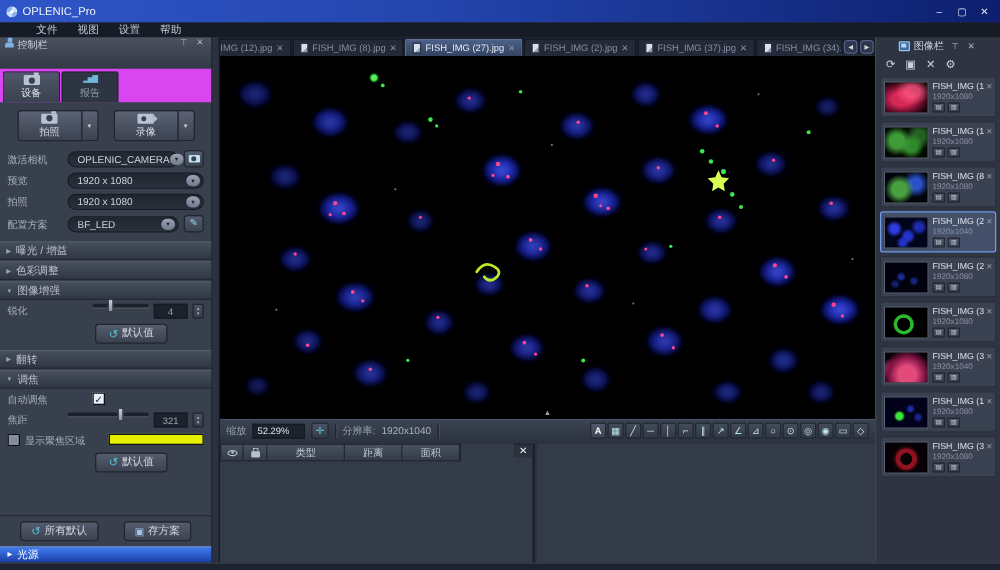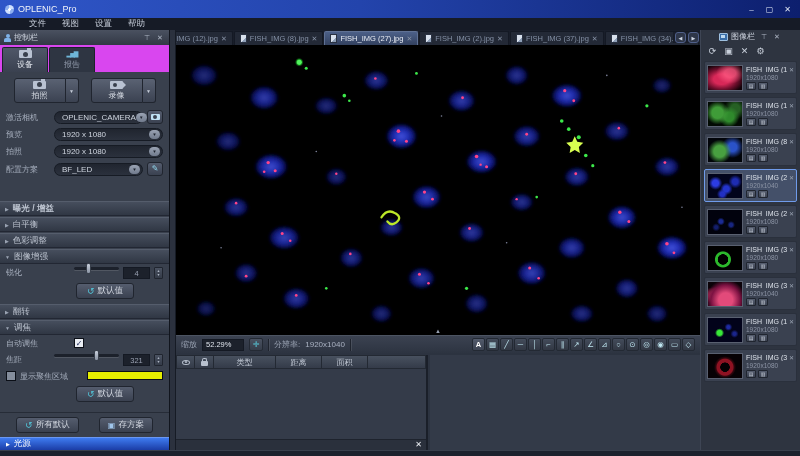--- a/index.html
+++ b/index.html
@@ -15,21 +15,21 @@
   .win-btns { margin-left:auto; display:flex; gap:3px; }
   .win-btn { width:15px; height:12px; display:flex; align-items:center; justify-content:center; font-size:8px; color:#dfe6f5; }
   
   .menubar { height:12px; background:#161b26; display:flex; align-items:center; padding:0 21px; flex:none; font-size:8.5px; color:#c3cad6; }
   .menu-item { padding:0 8px; }
 
   .workspace { flex:1; display:flex; min-height:0; }
 
   
   .left-panel { width:170px; flex:none; background:#39404d; border-right:1px solid #11151d; display:flex; flex-direction:column; font-size:8.5px; }
-  .lp-header { height:15px; flex:none; background:linear-gradient(#4a5160,#323845); display:flex; align-items:center; gap:3px; padding:0 4px; font-size:8px; color:#cdd3de; }
+  .lp-header { height:25px; flex:none; background:linear-gradient(#4a5160,#323845); display:flex; align-items:flex-start; gap:3px; padding:0 4px; font-size:8px; color:#cdd3de; }
   .mini-person { width:7px; height:8px; position:relative; flex:none; }
   .mini-person:before { content:""; position:absolute; left:2px; top:0; width:4px; height:4px; border-radius:50%; background:#7fb2e8; }
   .mini-person:after { content:""; position:absolute; left:0; top:4px; width:7px; height:4px; border-radius:2px 2px 0 0; background:#7fb2e8; }
   .hdr-ico { margin-left:auto; font-size:7px; color:#aeb6c4; width:10px; text-align:center; }
   .hdr-ico + .hdr-ico { margin-left:0; }
   .lp-tabs { display:flex; gap:1px; padding:2px 2px 0 2px; background:#d946ef; flex:none; }
   .lp-tab { width:46px; height:25px; display:flex; flex-direction:column; align-items:center; justify-content:center; gap:1px; background:#2e3542; border:1px solid #1c212c; border-bottom:none; border-radius:2px 2px 0 0; font-size:8px; color:#939cad; }
   .lp-tab.active { background:linear-gradient(#4f5768,#3a4150); color:#e2e6ed; }
   .mini-cam { width:13px; height:8px; background:#b9c2d2; border-radius:1px; position:relative; }
   .mini-cam:before { content:""; position:absolute; left:4px; top:1.5px; width:5px; height:5px; border-radius:50%; background:#39404d; }
@@ -94,21 +94,21 @@
 
   .statusbar { height:18px; flex:none; background:linear-gradient(#3b4251,#2d3441); border-top:1px solid #4c5462; display:flex; align-items:center; gap:5px; padding:0 5px; font-size:8px; color:#9aa3b3; }
   .zoom-box { width:42px; height:12px; background:#1c212b; border:1px solid #141923; color:#dde2ea; display:flex; align-items:center; padding-left:3px; font-size:7.5px; }
   .fit-btn { width:14px; height:13px; background:linear-gradient(#4a5261,#363d4a); border:1px solid #242a34; border-radius:2px; color:#56c8da; font-size:8px; display:flex; align-items:center; justify-content:center; }
   .vsep { width:1px; height:12px; background:#1f242e; box-shadow:1px 0 0 rgba(255,255,255,.1); }
   .tools { margin-left:auto; display:flex; gap:1px; }
   .tool-btn { width:13px; height:13px; background:linear-gradient(#434b5a,#323844); border:1px solid #232933; border-radius:2px; display:flex; align-items:center; justify-content:center; font-size:7.5px; color:#bfe6f0; }
   .tool-btn.first { background:linear-gradient(#525a6b,#3c4352); color:#fff; font-weight:bold; }
 
   .bottom-panes { height:97px; flex:none; display:flex; background:#2c3340; padding-top:2px; }
-  .measure-pane { width:252px; flex:none; display:flex; flex-direction:column; background:#333a48; border-right:2px solid #1a1f29; }
+  .measure-pane { width:252px; flex:none; display:flex; flex-direction:row; background:#333a48; border-right:2px solid #1a1f29; }
   .mt-head { display:flex; height:14px; flex:none; }
   .mt-cell { background:linear-gradient(#48515f,#343b49); border:1px solid #232933; border-left:none; display:flex; align-items:center; justify-content:center; font-size:8px; color:#c3cad6; flex:none; }
   .mt-cell.c0 { width:19px; border-left:1px solid #232933; }
   .mt-cell.c1 { width:19px; }
   .mt-cell.c2 { width:62px; }
   .mt-cell.c3 { width:46px; }
   .mt-cell.c4 { width:46px; }
   .mt-cell.fill { flex:1; }
   .mini-eye { width:8px; height:5px; border:1px solid #b9c1cf; border-radius:50%; position:relative; }
   .mini-eye:before { content:""; position:absolute; left:2px; top:0.5px; width:2px; height:2px; border-radius:50%; background:#b9c1cf; }
@@ -241,27 +241,23 @@
           <span class="field-label">配置方案</span>
           <div class="dropdown">
             <span>BF_LED</span>
             <span class="dd-arrow">▼</span>
           </div>
           <div class="icon-btn-sm">
               <span class="mini-tools">✎</span>
             </div>
         </div>
 
-        <div class="sec-header" style="margin-top:23px;font-weight:bold;">
+        <div class="sec-header" style="margin-top:5px;">
           <span class="arr">▶</span>
           <span>曝光 / 增益</span>
-        </div>
-        <div class="sec-header">
-          <span class="arr">▶</span>
-          <span>白平衡</span>
         </div>
         <div class="sec-header">
           <span class="arr">▶</span>
           <span>色彩调整</span>
         </div>
         <div class="sec-header">
           <span class="arr">▼</span>
           <span>图像增强</span>
         </div>
 

